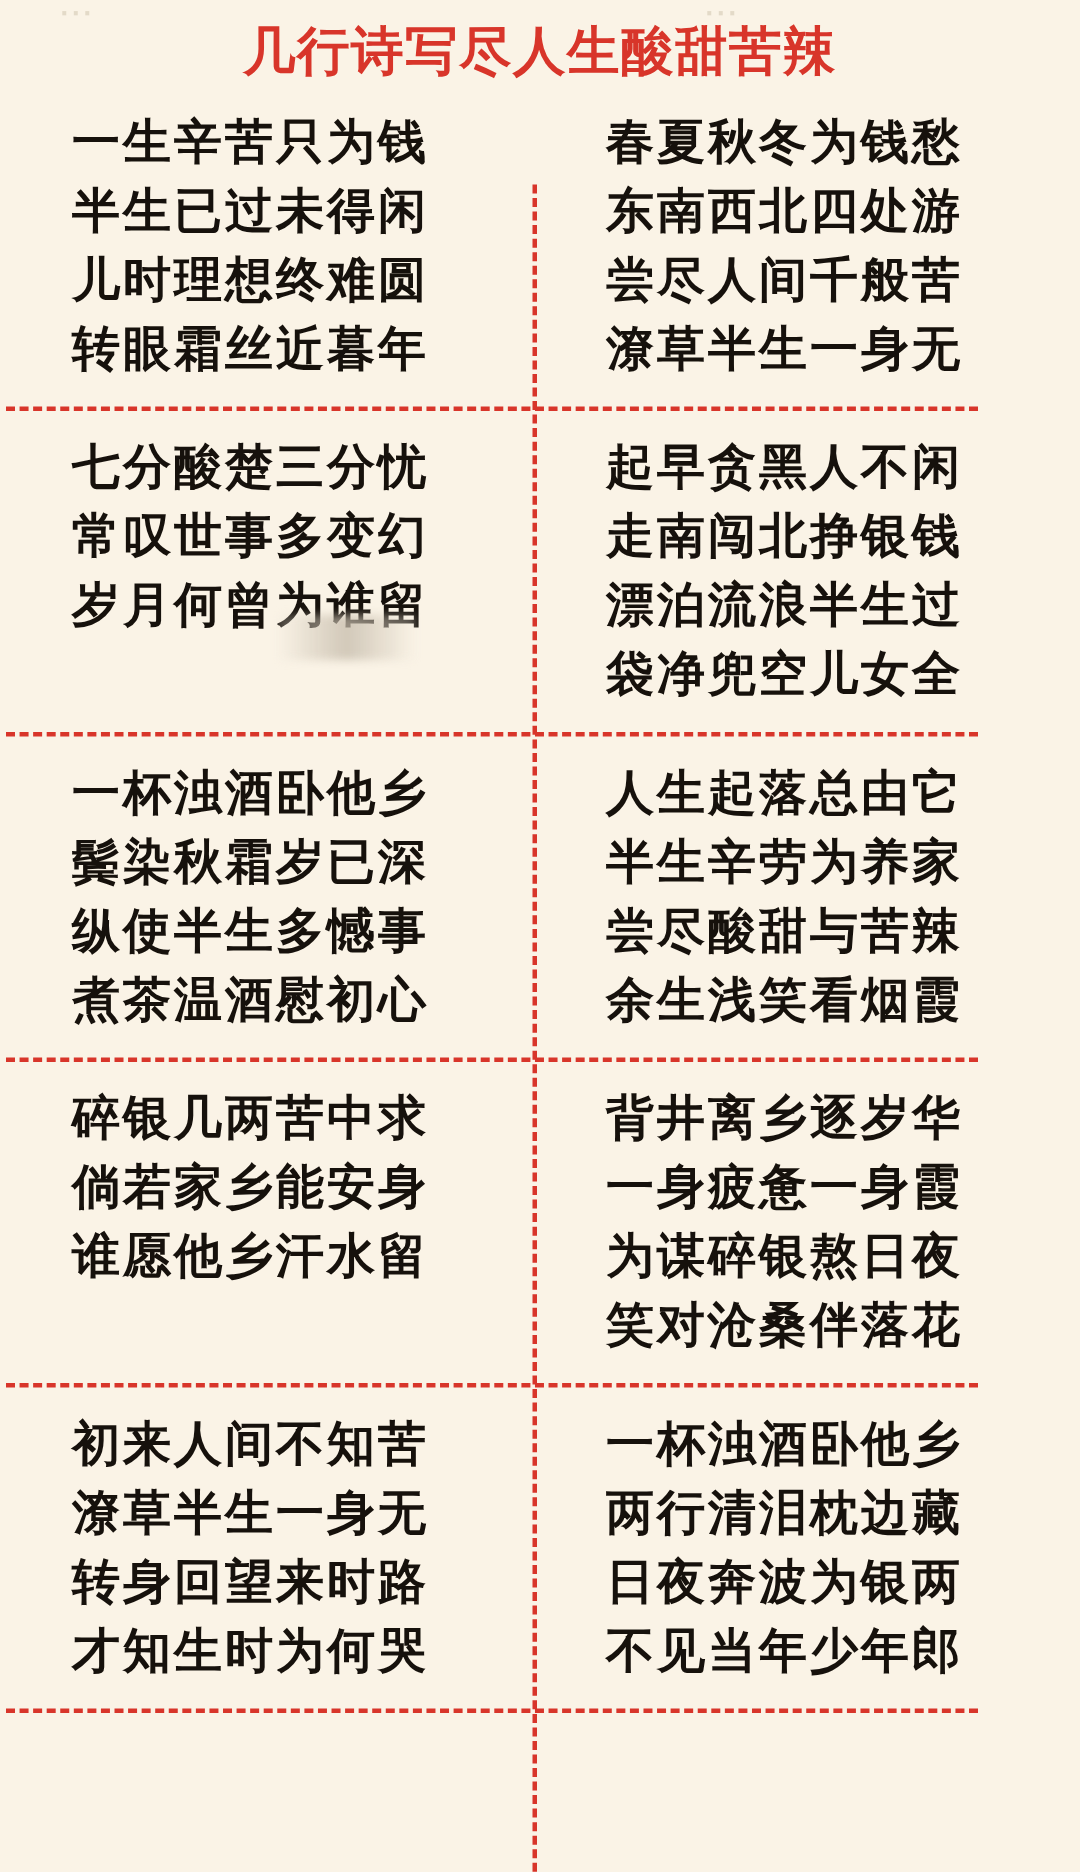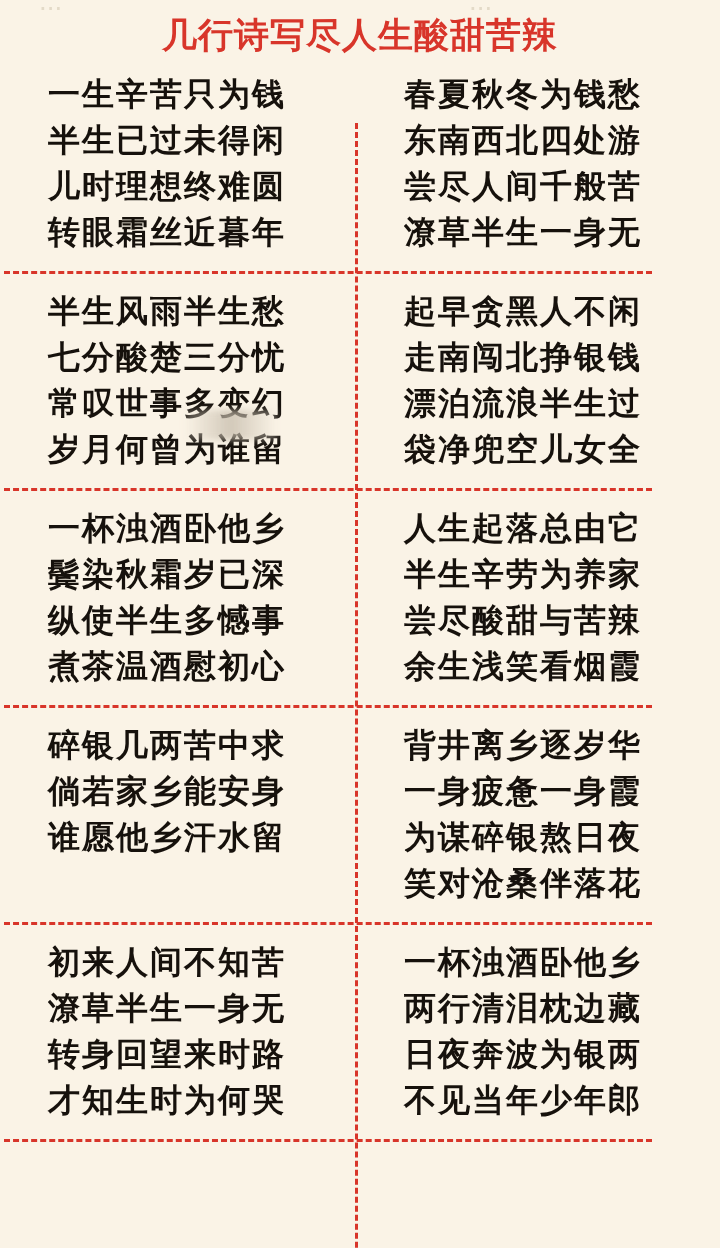--- a/index.html
+++ b/index.html
@@ -141,21 +141,20 @@
         <div class="line">春夏秋冬为钱愁</div>
         <div class="line">东南西北四处游</div>
         <div class="line">尝尽人间千般苦</div>
         <div class="line">潦草半生一身无</div>
       </div>
     </div>
     <div class="h-divider"></div>
 
     <div class="block">
       <div class="col left">
-        <div class="line">半生风雨半生愁</div>
         <div class="line">七分酸楚三分忧</div>
         <div class="line">常叹世事多变幻</div>
         <div class="line">岁月何曾为谁留</div>
       </div>
       <div class="col right">
         <div class="line">起早贪黑人不闲</div>
         <div class="line">走南闯北挣银钱</div>
         <div class="line">漂泊流浪半生过</div>
         <div class="line">袋净兜空儿女全</div>
       </div>

